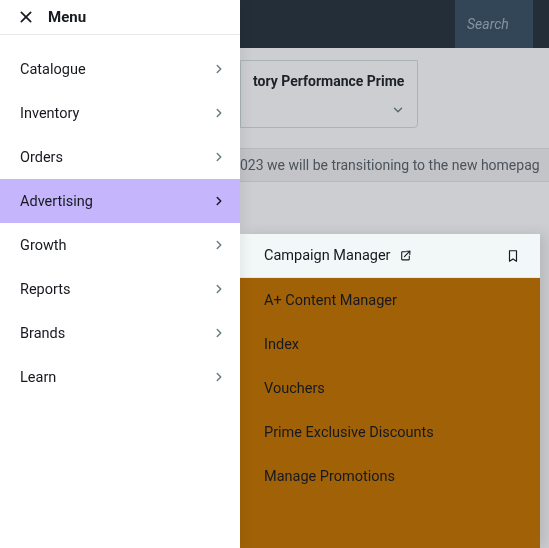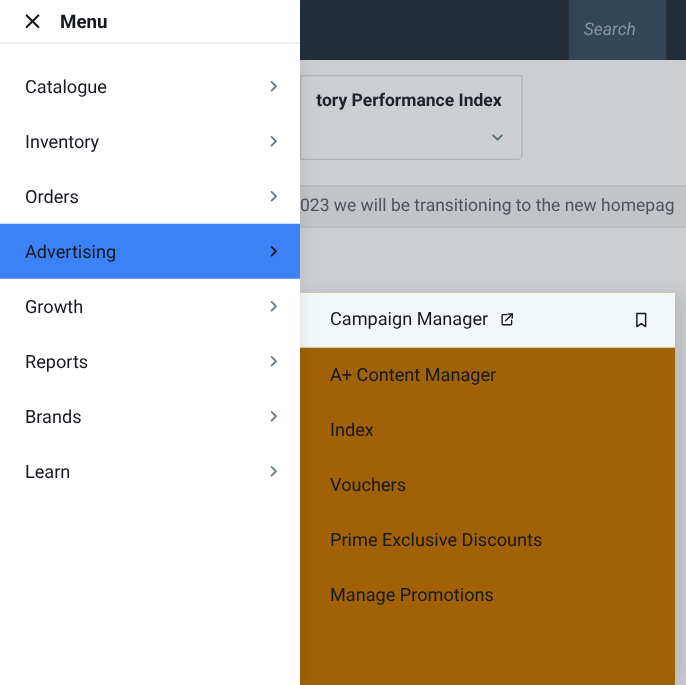--- a/index.html
+++ b/index.html
@@ -111,21 +111,21 @@
     justify-content: space-between;
     padding: 0 14px 0 20px;
     font-size: 14.5px;
     color: #16191f;
     cursor: pointer;
   }
   .menu-item .chev {
     color: #6a7b83;
   }
   .menu-item.active {
-    background: #3b82f6;
+    background: #c4b5fd;
   }
   
   .submenu {
     position: absolute;
     top: 234px;
     left: 240px;
     width: 300px;
     background: #a16207;
     z-index: 2;
     box-shadow: 6px 0 12px rgba(0,0,0,0.10);
@@ -161,21 +161,21 @@
 <body>
 
 <div class="bg">
   <div class="bg-top">
     <div class="bg-search">
       <span>Search</span>
     </div>
   </div>
   <div class="bg-content">
     <div class="bg-card">
-      <span>tory Performance Index</span>
+      <span>tory Performance Prime</span>
       <span class="bg-card-chev">
         <svg width="14" height="14" viewBox="0 0 24 24" fill="none" stroke="currentColor" stroke-width="2.5" stroke-linecap="round" stroke-linejoin="round">
             <polyline points="6 9 12 15 18 9"></polyline>
           </svg>
       </span>
     </div>
     <div class="bg-banner">
       <span>023 we will be transitioning to the new homepag</span>
     </div>
   </div>

